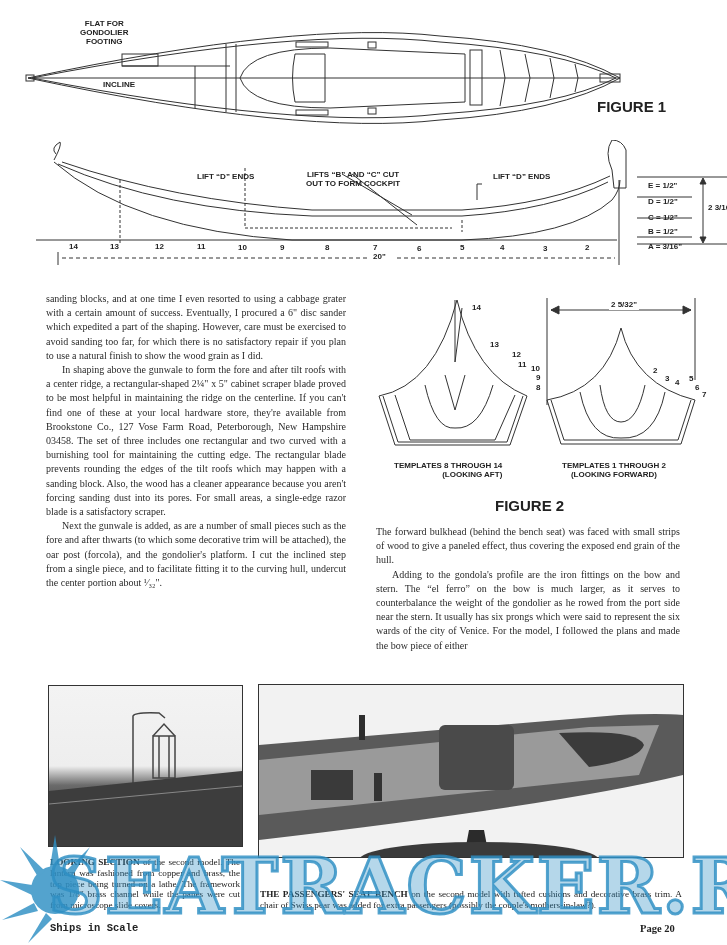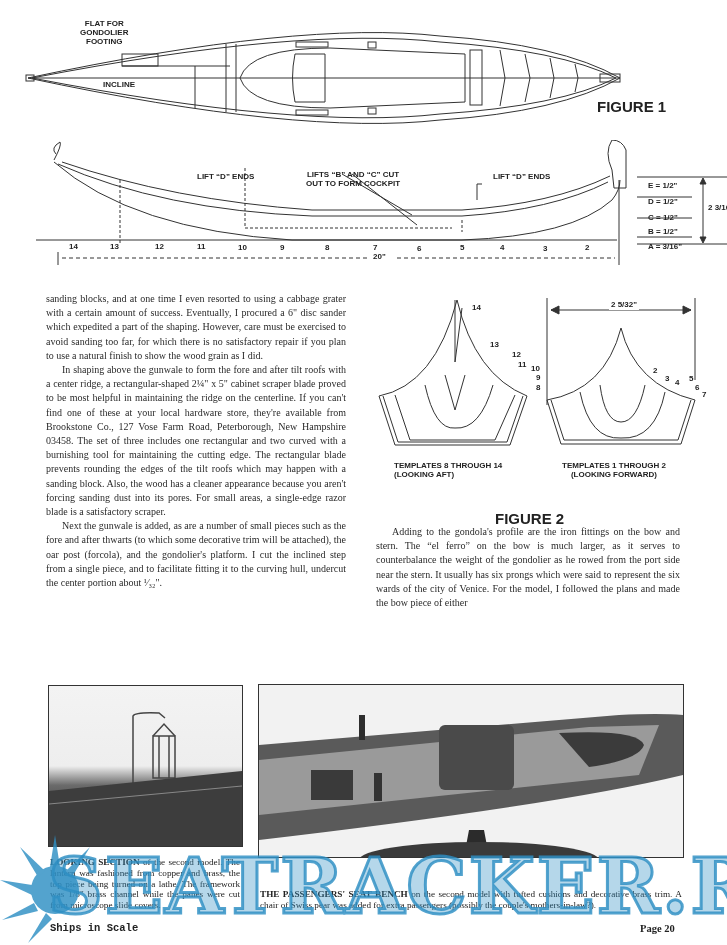--- a/index.html
+++ b/index.html
@@ -153,28 +153,29 @@
   <div class="lbl" style="left:153px;top:71px;">11</div>
   <div class="lbl" style="left:166px;top:75px;">10</div>
   <div class="lbl" style="left:171px;top:84px;">9</div>
   <div class="lbl" style="left:171px;top:94px;">8</div>
   <div class="lbl" style="left:288px;top:77px;">2</div>
   <div class="lbl" style="left:300px;top:85px;">3</div>
   <div class="lbl" style="left:310px;top:89px;">4</div>
   <div class="lbl" style="left:324px;top:85px;">5</div>
   <div class="lbl" style="left:330px;top:94px;">6</div>
   <div class="lbl" style="left:337px;top:101px;">7</div>
-  <div class="lbl" style="left:29px;top:172px;text-align:left;white-space:pre;">TEMPLATES 8 THROUGH 14
+  <div class="lbl" style="left:29px;top:172px;text-align:right;white-space:pre;">TEMPLATES 8 THROUGH 14
 (LOOKING AFT)</div>
   <div class="lbl" style="left:197px;top:172px;text-align:center;white-space:pre;">TEMPLATES 1 THROUGH 2
 (LOOKING FORWARD)</div>
-  <div class="fig-title" style="left:130px;top:220px;">FIGURE 2</div>
+  <div class="fig-title" style="left:130px;top:207px;">FIGURE 2</div>
 </div>
 
 <div class="col" style="left:376px;top:525px;width:304px;">
+  <p class="noindent">The forward bulkhead (behind the bench seat) was faced with small strips of wood to give a paneled effect, thus covering the exposed end grain of the hull.</p>
   <p>Adding to the gondola's profile are the iron fittings on the bow and stern. The “el ferro” on the bow is much larger, as it serves to counterbalance the weight of the gondolier as he rowed from the port side near the stern. It usually has six prongs which were said to represent the six wards of the city of Venice. For the model, I followed the plans and made the bow piece of either</p>
 </div>
 
 <div class="photo" style="left:48px;top:685px;width:193px;height:160px;background:linear-gradient(180deg,#f3f3f3 0%,#eee 50%,#6b6b6b 62%,#3a3a3a 80%,#555 100%);">
   <svg width="193" height="160">
     <g stroke="#444" fill="none" stroke-width="1.5">
       <path d="M84,100 L84,30 Q86,26 110,27 L116,32"></path>
       <rect x="104" y="50" width="22" height="42"></rect>
       <line x1="110" y1="50" x2="110" y2="92"></line>
       <line x1="120" y1="50" x2="120" y2="92"></line>

